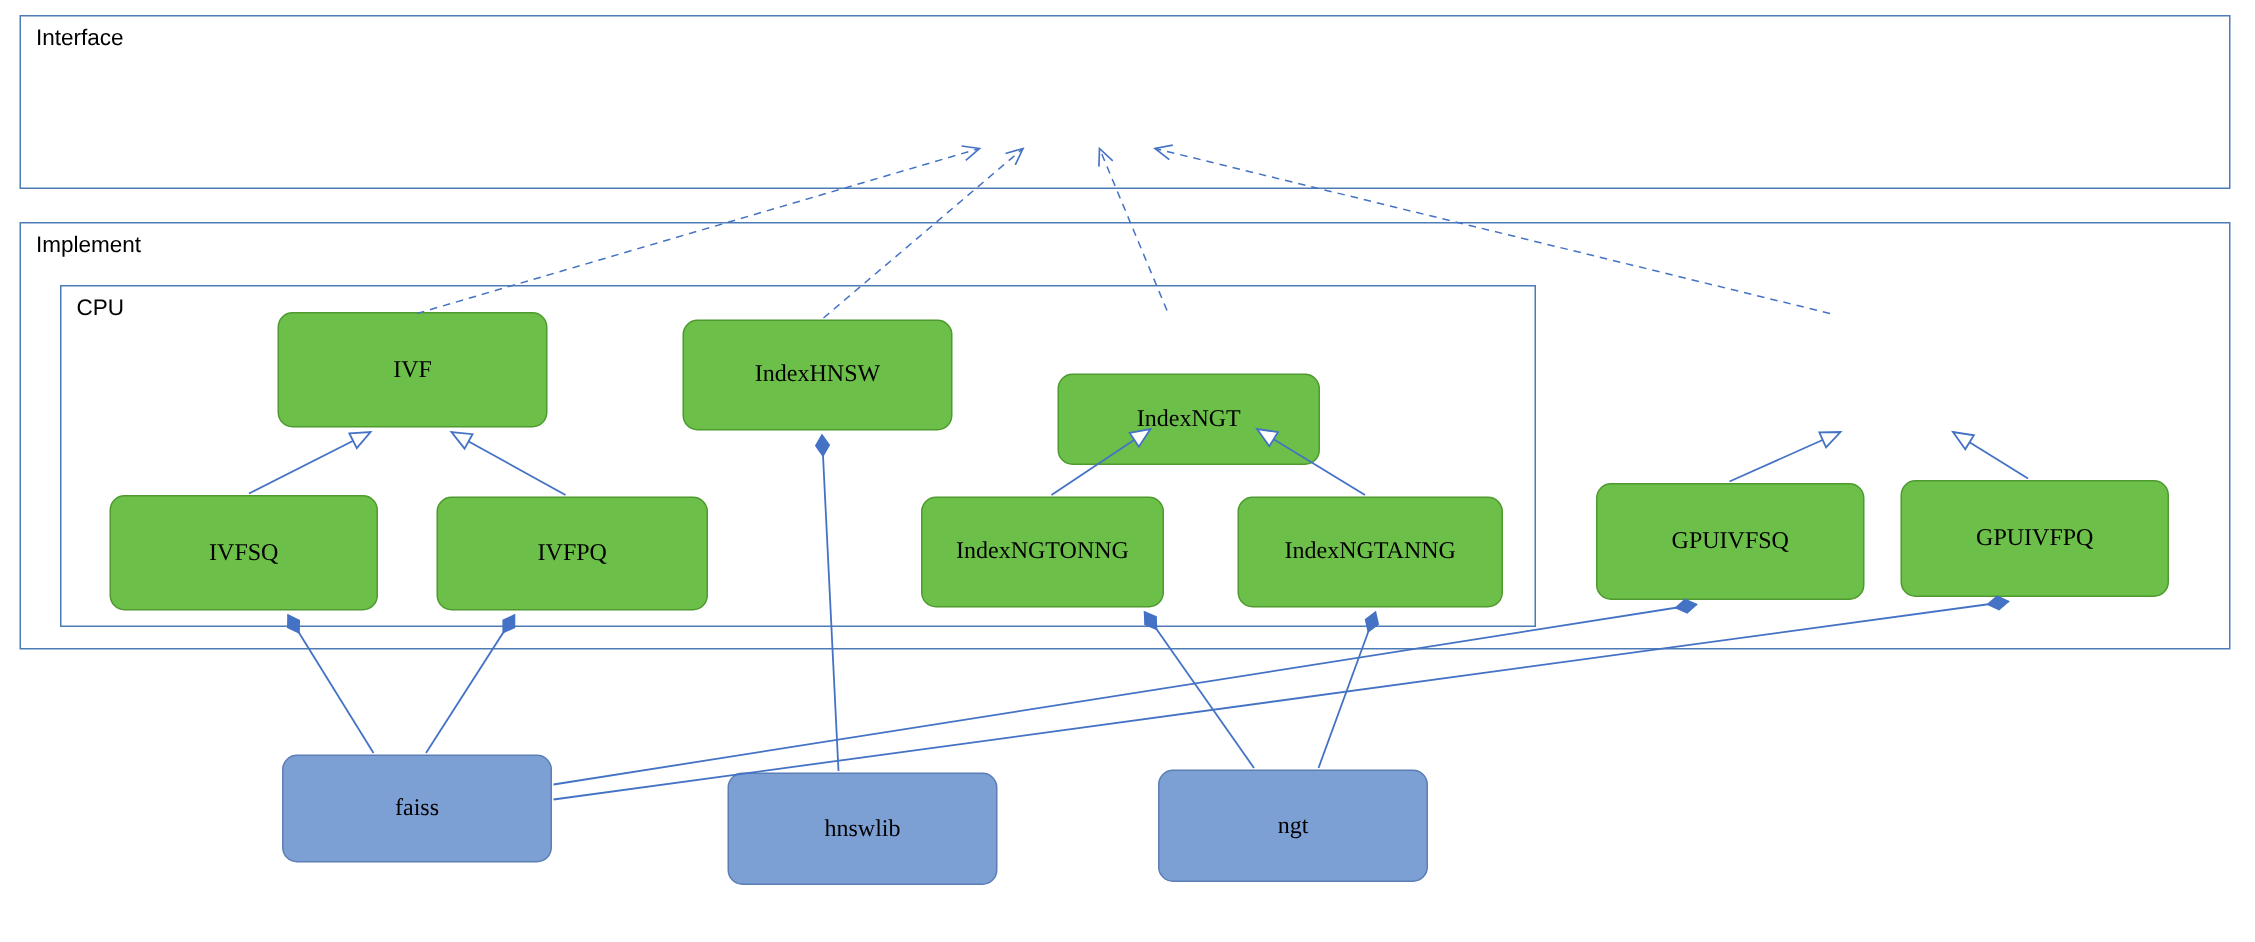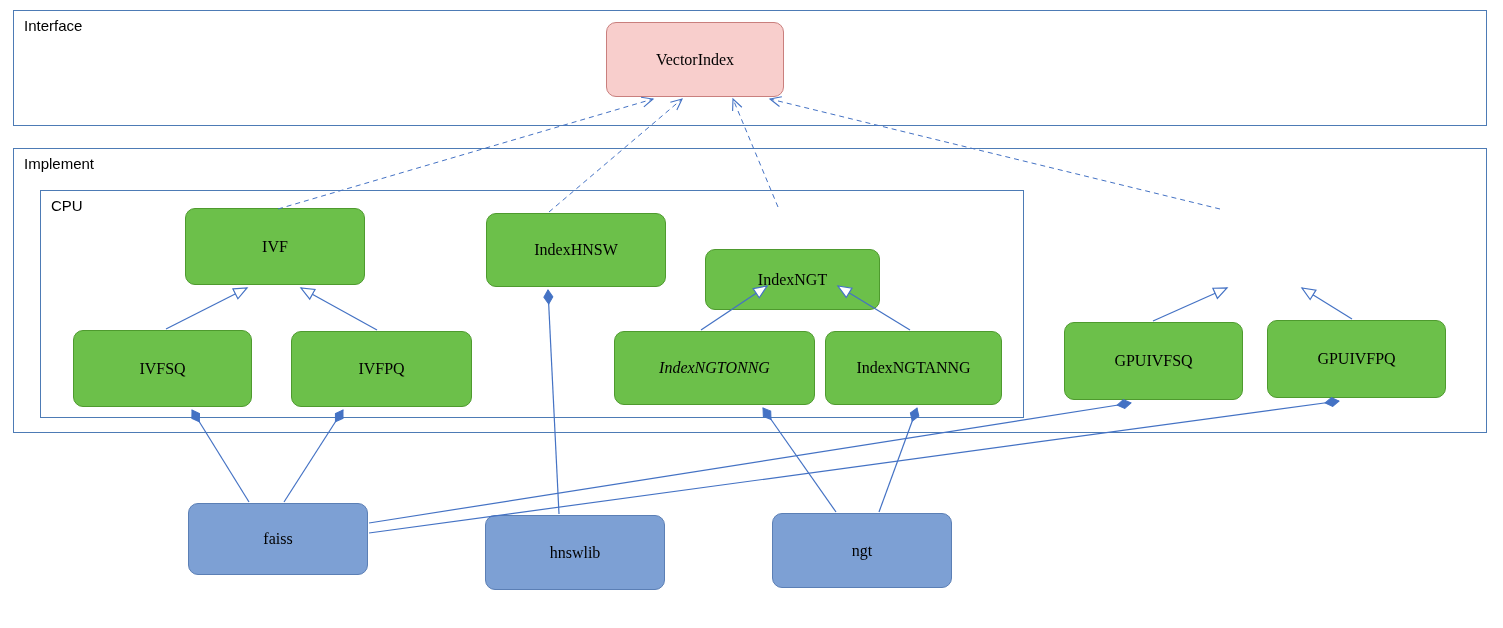--- a/index.html
+++ b/index.html
@@ -56,25 +56,25 @@
   }
   
   #g-interface  { left: 13px;   top: 10px;  width: 1474px; height: 116px; }
   #g-implement  { left: 13px;   top: 148px; width: 1474px; height: 285px; }
   #g-cpu        { left: 40px;   top: 190px; width: 984px;  height: 228px; }
   #g-gpu        { left: 1043px; top: 188px; width: 420px;  height: 240px; }
   #g-thirdparty { left: 13px;   top: 440px; width: 1474px; height: 175px; }
   
   #n-vectorindex  { left: 606px;  top: 22px;  width: 178px; height: 75px; }
   #n-ivf          { left: 185px;  top: 208px; width: 180px; height: 77px; }
-  #n-indexhnsw    { left: 455px;  top: 213px; width: 180px; height: 74px; margin-left: 31px; }
+  #n-indexhnsw    { left: 455px;  top: 213px; width: 180px; height: 74px; }
   #n-indexngt     { left: 705px;  top: 208px; width: 175px; height: 61px; margin-top: 41px; }
   #n-ivfsq        { left: 73px;   top: 330px; width: 179px; height: 77px; }
   #n-ivfpq        { left: 291px;  top: 331px; width: 181px; height: 76px; }
-  #n-indexngtonng { left: 614px;  top: 331px; width: 201px; height: 74px; font-style: italic; }
+  #n-indexngtonng { left: 614px;  top: 331px; width: 162px; height: 74px; }
   #n-indexngtanng { left: 825px;  top: 331px; width: 177px; height: 74px; font-family: Liberation Serif, serif; }
   #n-gpuivf       { left: 1169px; top: 210px; width: 181px; height: 75px; }
   #n-gpuivfsq     { left: 1064px; top: 322px; width: 179px; height: 78px; }
   #n-gpuivfpq     { left: 1267px; top: 320px; width: 179px; height: 78px; }
   #n-faiss        { left: 188px;  top: 503px; width: 180px; height: 72px; }
   #n-hnswlib      { left: 485px;  top: 515px; width: 180px; height: 75px; }
   #n-ngt          { left: 772px;  top: 513px; width: 180px; height: 75px; }
   #edges {
     position: absolute;
     left: 0; top: 0;
@@ -97,23 +97,20 @@
   <div class="group" id="g-implement">
     <span class="group-label">Implement</span>
   </div>
 
   <div class="group" id="g-cpu">
     <span class="group-label">CPU</span>
   </div>
 
 
 
-  <div class="node iface" id="n-vectorindex">
-    <span>VectorIndex</span>
-  </div>
 
   <div class="node impl" id="n-ivf">
     <span>IVF</span>
   </div>
 
   <div class="node impl" id="n-indexhnsw">
     <span>IndexHNSW</span>
   </div>
 
   <div class="node impl" id="n-indexngt">

